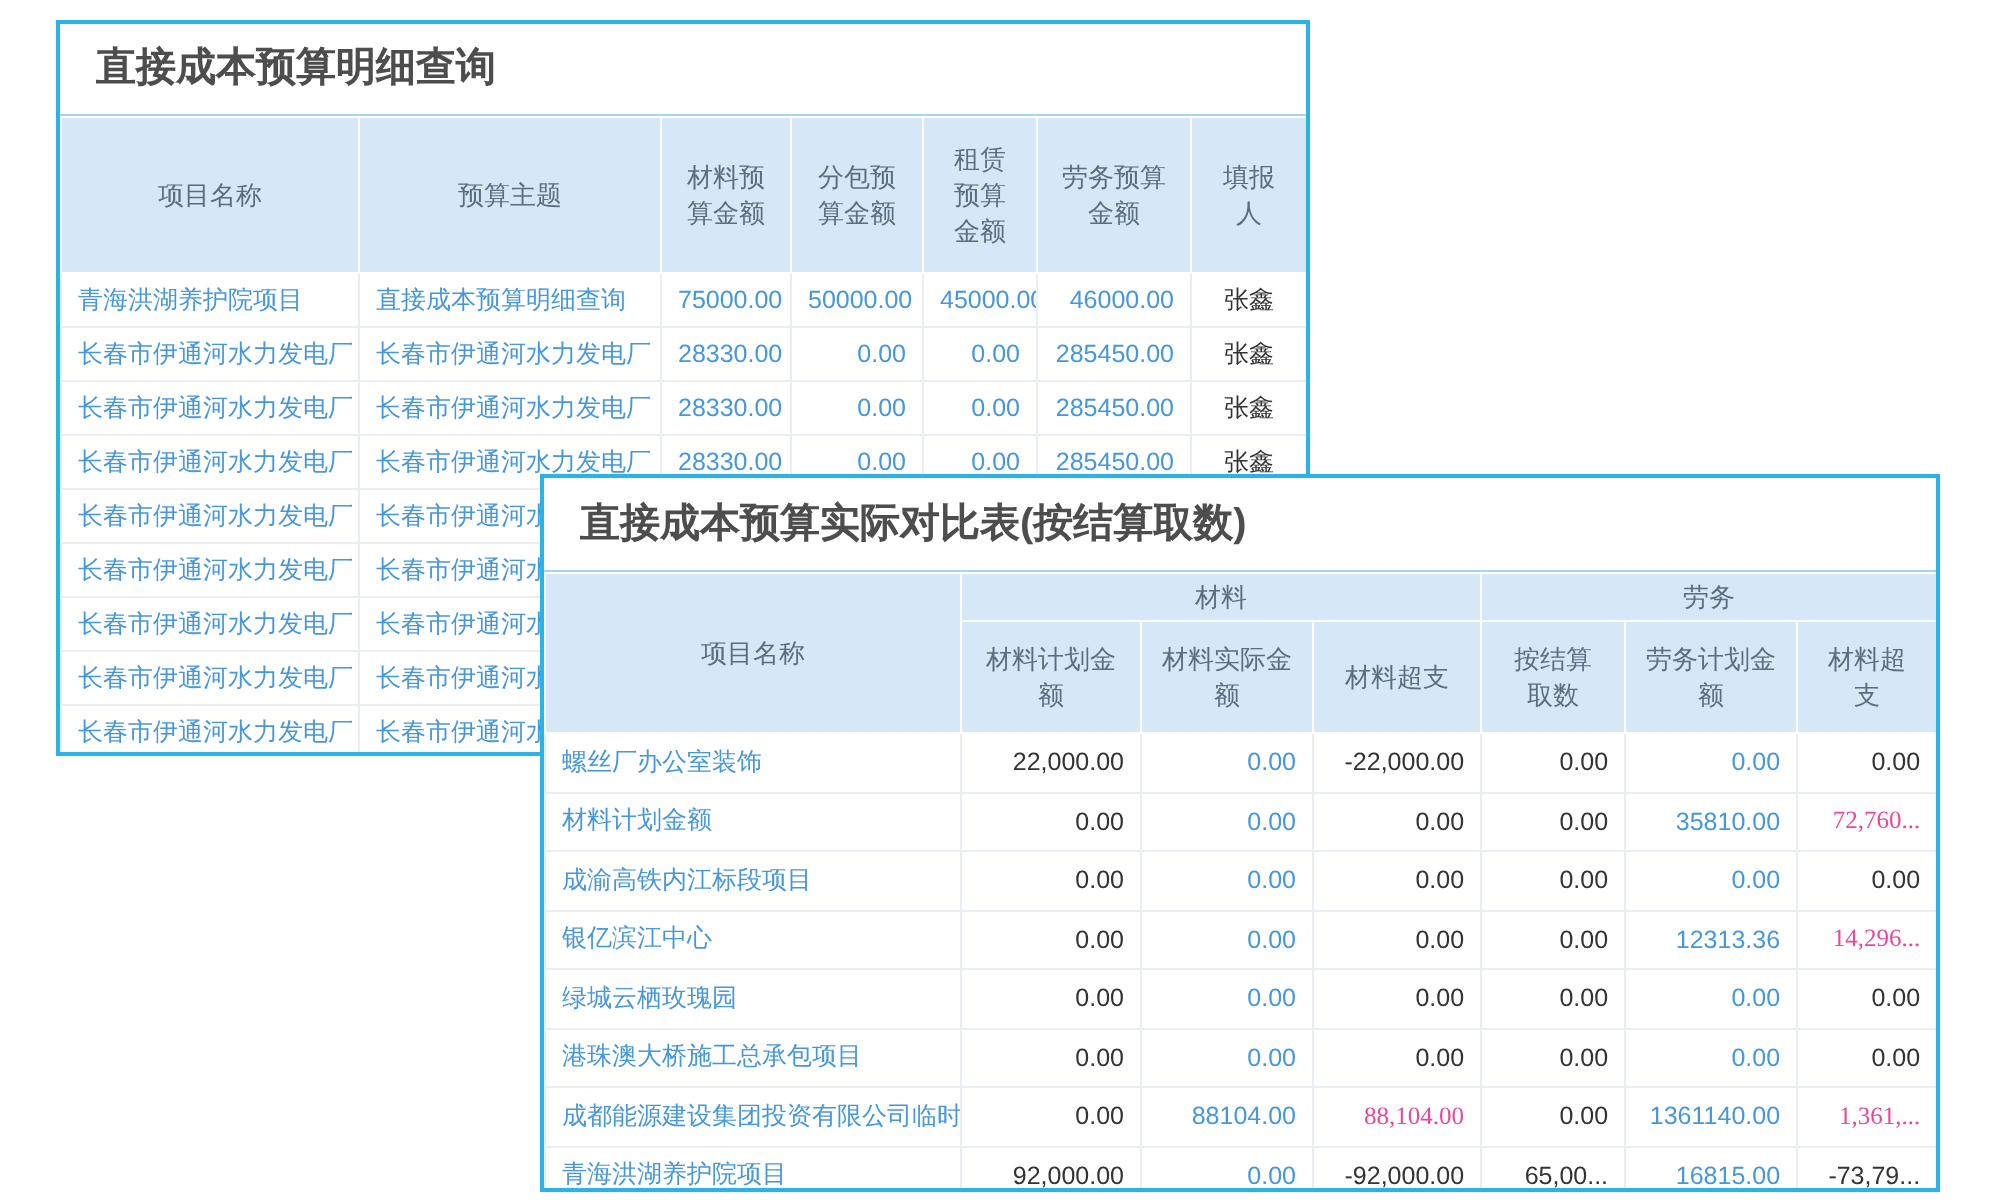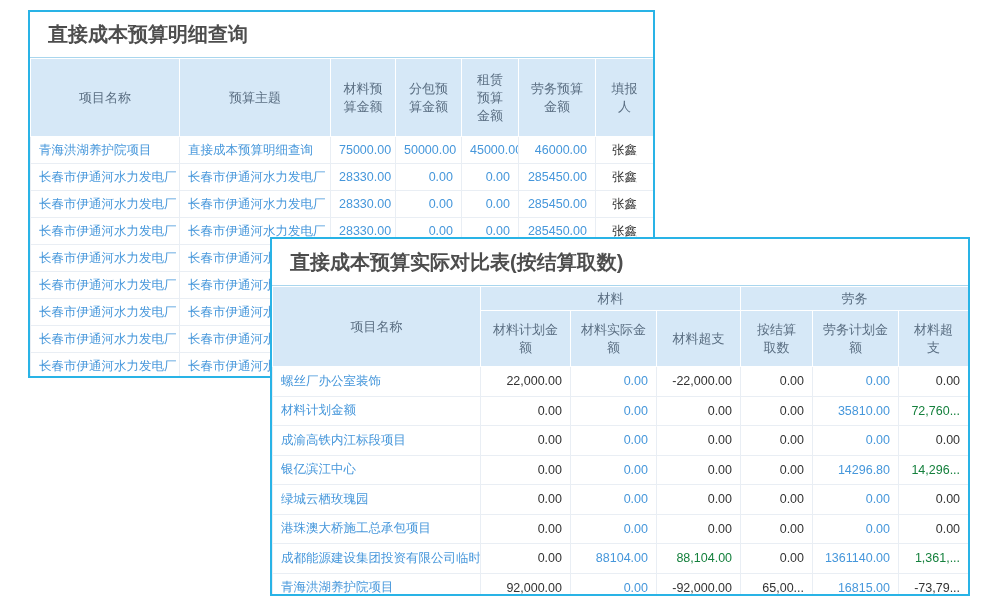--- a/index.html
+++ b/index.html
@@ -24,21 +24,21 @@
 
   .panel-query thead tr{height:78px;}
   .panel-compare thead tr.group-row{height:24px;}
   .panel-compare thead tr.sub-row{height:56px;}
 
   .a-l{text-align:left;}
   .a-r{text-align:right;}
   .a-c{text-align:center;}
   .c-blue{color:#4697db;}
   .c-dark{color:#333333;}
-  .c-red{color:#15803d;}
+  .c-red{color:#ec4899;font-family:Liberation Serif, serif;}
 </style>
 </head>
 <body>
 
 <div class="stage">
 
   <div class="panel panel-query">
     <div class="panel-title">直接成本预算明细查询</div>
     <table>
       <colgroup>
@@ -201,21 +201,21 @@
             <td class="c-dark a-r">0.00</td>
             <td class="c-blue a-r">0.00</td>
             <td class="c-dark a-r">0.00</td>
           </tr>
           <tr class="data-row">
             <td class="c-blue a-l">银亿滨江中心</td>
             <td class="c-dark a-r">0.00</td>
             <td class="c-blue a-r">0.00</td>
             <td class="c-dark a-r">0.00</td>
             <td class="c-dark a-r">0.00</td>
-            <td class="c-blue a-r">14296.80</td>
+            <td class="c-blue a-r">12313.36</td>
             <td class="c-red a-r">14,296...</td>
           </tr>
           <tr class="data-row">
             <td class="c-blue a-l">绿城云栖玫瑰园</td>
             <td class="c-dark a-r">0.00</td>
             <td class="c-blue a-r">0.00</td>
             <td class="c-dark a-r">0.00</td>
             <td class="c-dark a-r">0.00</td>
             <td class="c-blue a-r">0.00</td>
             <td class="c-dark a-r">0.00</td>

